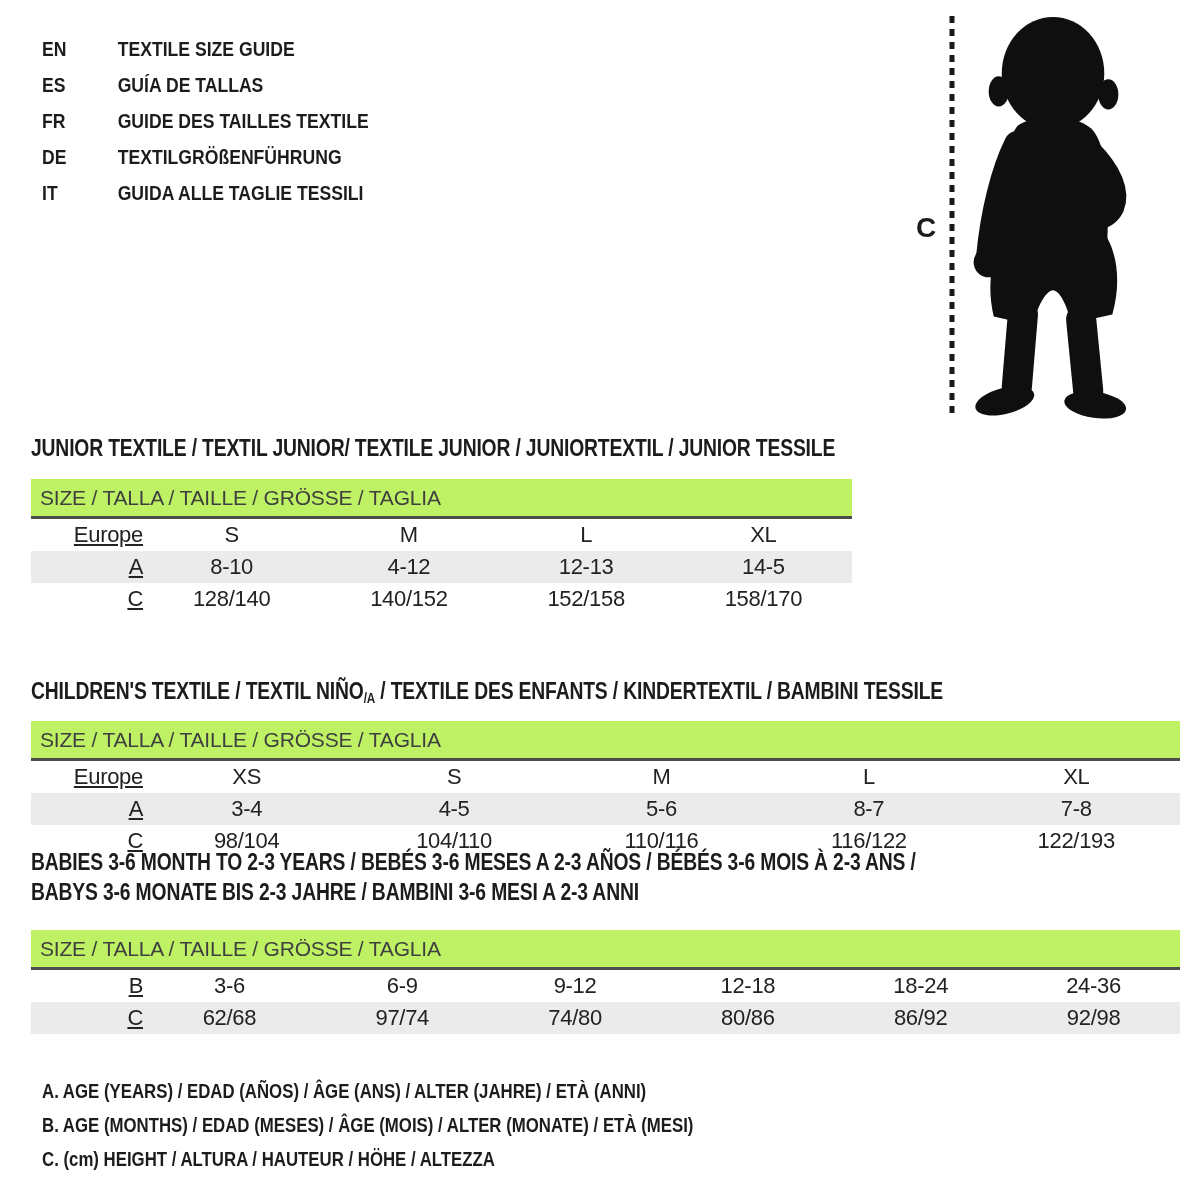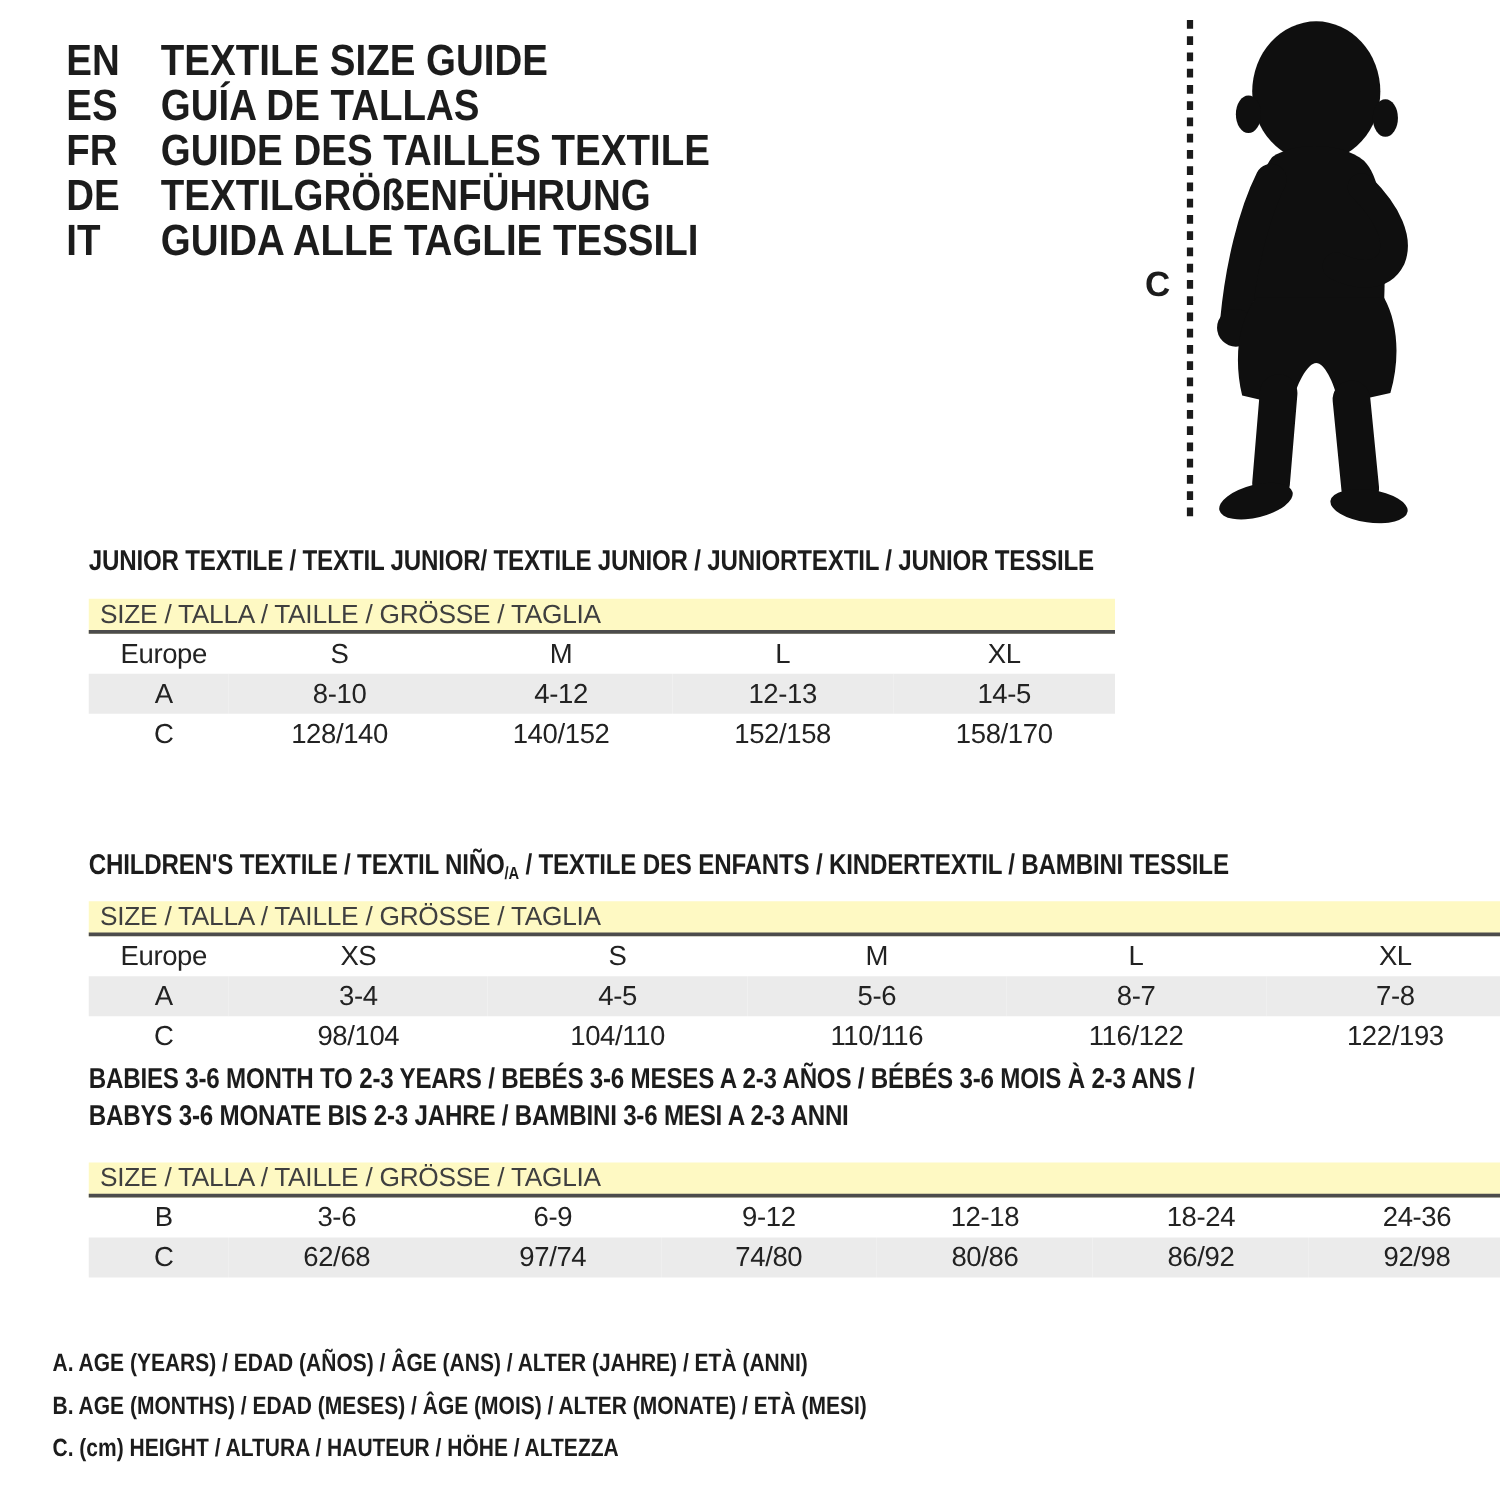--- a/index.html
+++ b/index.html
@@ -3,51 +3,51 @@
 <meta charset="utf-8">
 <style>
   html,body{margin:0;padding:0;background:#fff;}
   .page{
     position:relative;width:1200px;height:1200px;background:#ffffff;
     font-family:"Liberation Sans", sans-serif;color:#1c1c1c;overflow:hidden;
   }
   .cond{transform:scaleX(0.84);transform-origin:0 50%;white-space:nowrap;}
 
   
-  .languages{position:absolute;left:42px;top:31px;font-size:35px;font-weight:700;line-height:36px;margin-left:11px;}
+  .languages{position:absolute;left:42px;top:31px;font-size:20px;font-weight:700;line-height:36px;}
   .lang-row{transform:scaleX(0.88);transform-origin:0 50%;white-space:nowrap;}
   .lang-code{display:inline-block;width:86px;}
 
   
   .measure-line{position:absolute;left:948px;top:16px;width:8px;height:402px;}
   .measure-label{position:absolute;left:916px;top:212px;font-size:28px;font-weight:700;}
   .silhouette{position:absolute;left:960px;top:13px;width:178px;height:406px;}
 
   
-  .size-section{position:absolute;left:31px;margin-left:40px;}
+  .size-section{position:absolute;left:31px;}
   .sec-junior{top:433px;width:821px;}
   .sec-children{top:676px;width:1149px;}
   .sec-babies{top:847px;width:1149px;}
   .section-title{font-size:23px;font-weight:700;line-height:30px;letter-spacing:-0.2px;}
   .subscript{font-size:14px;vertical-align:baseline;position:relative;top:4px;}
   .sec-junior  .table-bar{margin-top:16px;}
   .sec-children .table-bar{margin-top:12px;}
   .sec-babies  .table-bar{margin-top:23px;}
 
   .table-bar{
-    height:28px;background:#fef9c3;border-bottom:3px solid #4c4c4c;
+    height:40px;background:#bef264;border-bottom:3px solid #4c4c4c;
     font-size:21px;color:#3f3f3f;display:flex;align-items:center;
     padding-left:9px;box-sizing:border-box;letter-spacing:-0.2px;font-weight:400;
   }
   table.size-table{width:100%;border-collapse:collapse;table-layout:fixed;}
   table.size-table td{
     height:32px;font-size:22px;padding:0;text-align:center;
     letter-spacing:-0.3px;color:#222;
   }
-  table.size-table td.row-label{text-align:center;padding-left:8px;}
+  table.size-table td.row-label{text-align:right;padding-left:8px;text-decoration:underline;}
   table.size-table col.label-col{width:112px;}
   tr.shaded{background:#ebebeb;}
 
   
   .legend{position:absolute;left:42px;top:1074px;font-size:20px;font-weight:700;line-height:34px;}
 </style>
 </head>
 <body>
 
 <div class="page">

